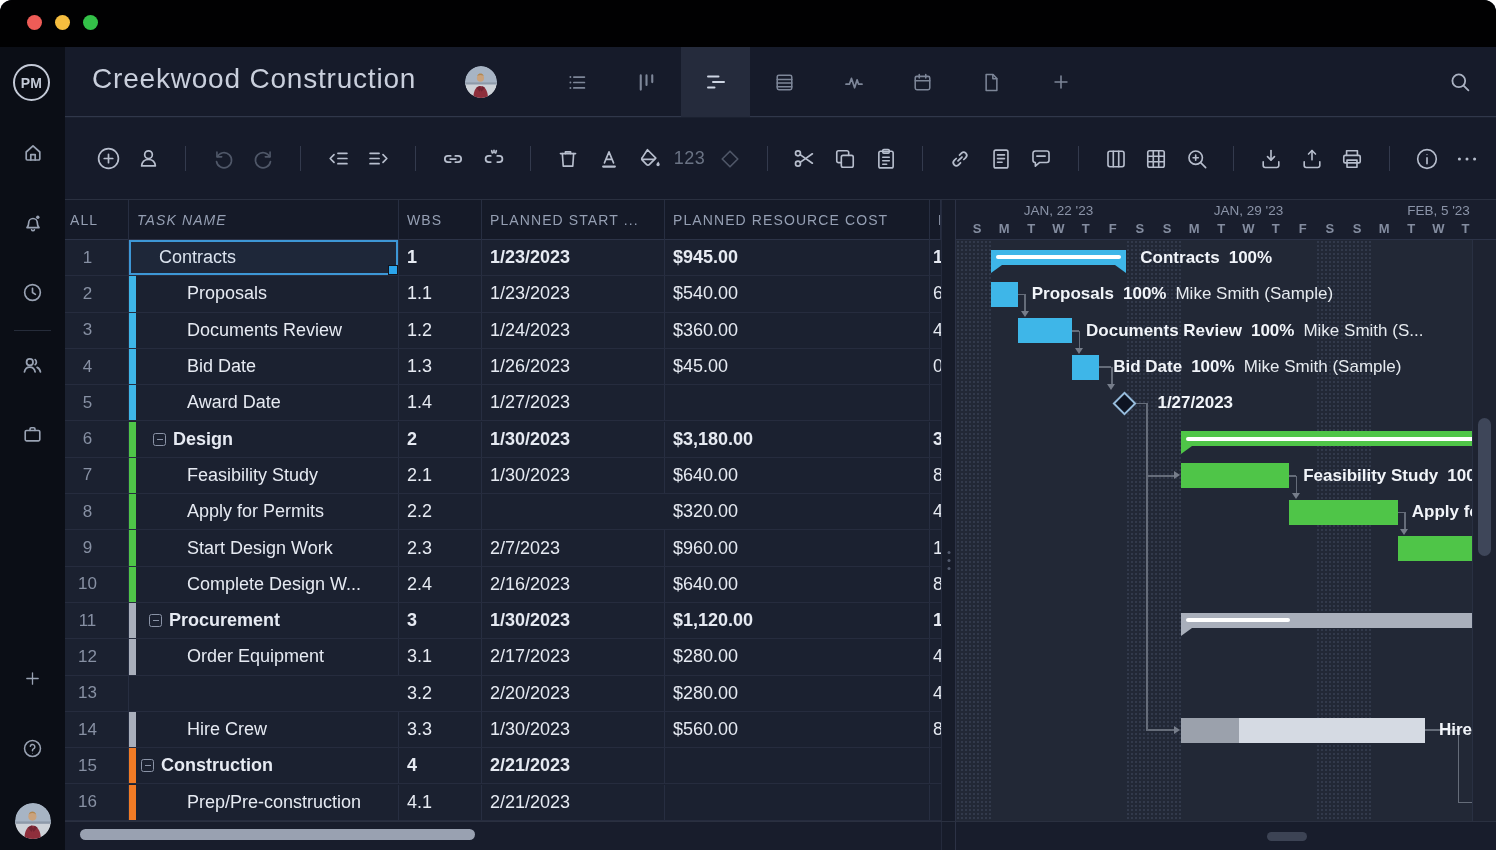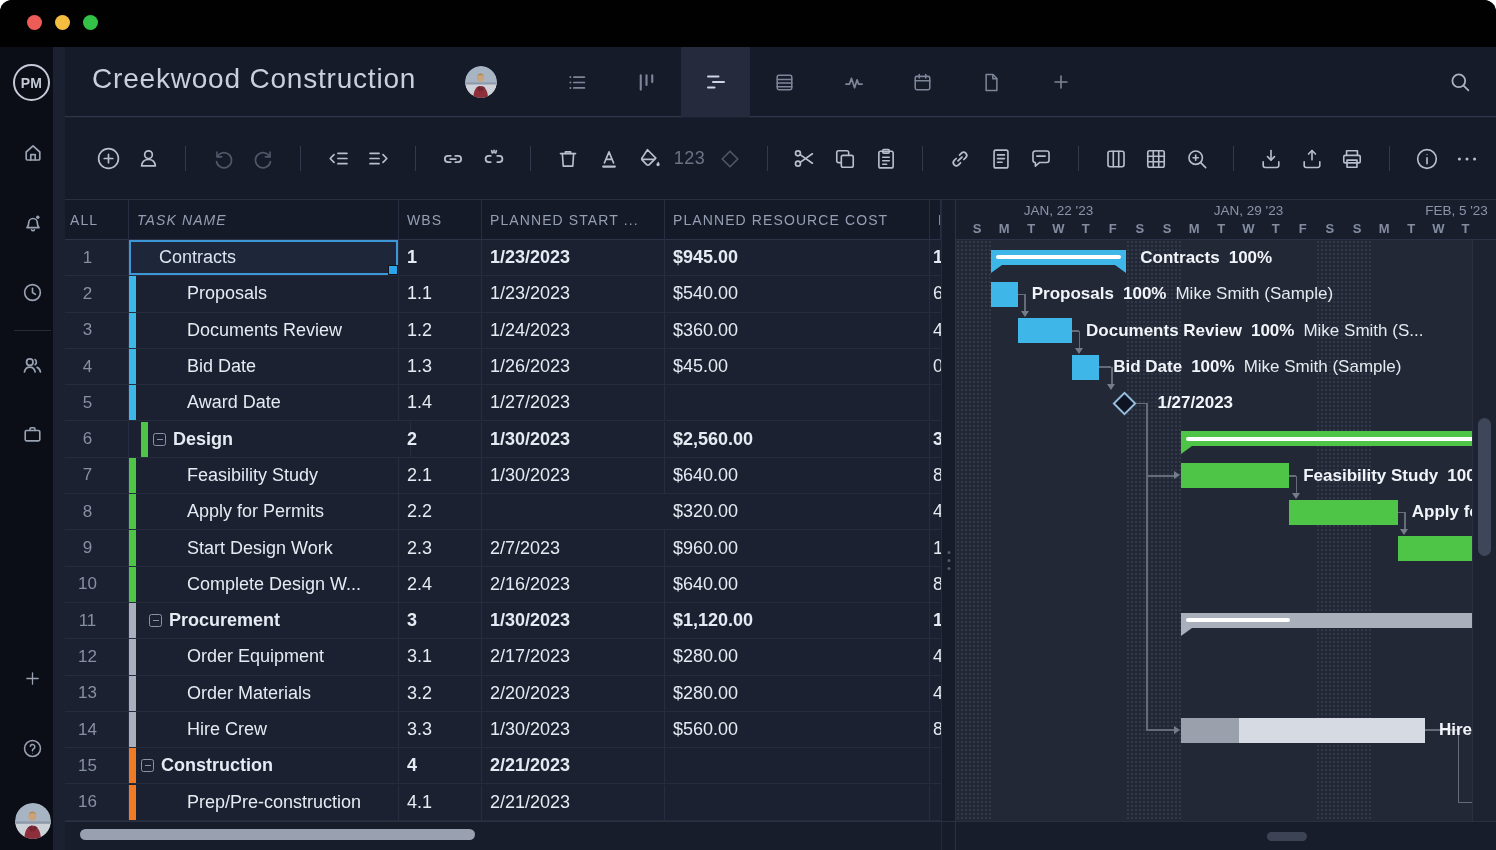--- a/index.html
+++ b/index.html
@@ -7,21 +7,21 @@
   body { font-family:"Liberation Sans", sans-serif; }
   .window { position:relative; width:1496px; height:850px; overflow:hidden;
             border-radius:12px 12px 0 0; background:#1b2130; }
   
   .titlebar { position:absolute; left:0; top:0; width:1496px; height:47px; background:#010102; }
   .traffic { position:absolute; top:15px; width:15px; height:15px; border-radius:50%; }
   .t-close { left:27px; background:#ee5c57; }
   .t-min   { left:55px; background:#f5bd3f; }
   .t-zoom  { left:83px; background:#33c148; }
   
-  .sidebar { position:absolute; left:0; top:47px; width:53px; height:803px; background:#0b0e16; }
+  .sidebar { position:absolute; left:0; top:47px; width:65px; height:803px; background:#0b0e16; }
   .sb-logo { position:absolute; left:13px; top:17px; width:37px; height:37px; border-radius:50%;
              border:2.5px solid #c3c9d6; color:#c3c9d6; display:flex; align-items:center; justify-content:center;
              font-size:14px; font-weight:bold; letter-spacing:0.3px; }
   .sb-icon { position:absolute; left:0; width:65px; height:44px; display:flex; align-items:center; justify-content:center; color:#99a2b3; }
   .sb-div  { position:absolute; left:14px; width:37px; height:1px; background:#262c3a; }
   .sb-avatar { position:absolute; left:15px; width:36px; height:36px; border-radius:50%; overflow:hidden; }
   
   .header { position:absolute; left:65px; top:47px; width:1431px; height:70px; background:#161b2a; border-bottom:1px solid #30374a; }
   .hdr-title { position:absolute; left:27px; top:16px; font-size:28px; font-weight:500; color:#c9cfdc; letter-spacing:0.8px; }
   .hdr-avatar { position:absolute; left:400px; top:19px; width:32px; height:32px; border-radius:50%; overflow:hidden; }
@@ -582,30 +582,30 @@
                 <span class="">Award Date</span>
               </span>
             </div>
             <div class="g-cell" style="left:334px;width:83px">1.4</div>
             <div class="g-cell" style="left:417px;width:183px">1/27/2023</div>
             <div class="g-cell" style="left:600px;width:265px"></div>
             <div class="g-cell" style="left:865px;width:11px;border-right:none;padding-left:3px"></div>
           </div>
           <div class="g-row" style="top: 221.5px;">
             <div class="g-cell" style="left:0;width:64px;justify-content:center;padding-left:0;padding-right:18px;color:#8790a3;font-size:17px">6</div>
-            <div class="g-cell" style="left:76px;width:270px;padding-left:0;position:absolute">
+            <div class="g-cell" style="left:64px;width:270px;padding-left:12px;position:absolute">
               <span class="rowbar" style="background:#4fc548"></span>
               <span style="display:flex;align-items:center;margin-left:12px">
                 <span class="collapse"></span>
                 <span class="bold">Design</span>
               </span>
             </div>
             <div class="g-cell bold" style="left:334px;width:83px">2</div>
             <div class="g-cell bold" style="left:417px;width:183px">1/30/2023</div>
-            <div class="g-cell bold" style="left:600px;width:265px">$2,560.00</div>
+            <div class="g-cell bold" style="left:600px;width:265px">$3,180.00</div>
             <div class="g-cell bold" style="left:865px;width:11px;border-right:none;padding-left:3px">3</div>
           </div>
           <div class="g-row" style="top: 257.8px;">
             <div class="g-cell" style="left:0;width:64px;justify-content:center;padding-left:0;padding-right:18px;color:#8790a3;font-size:17px">7</div>
             <div class="g-cell" style="left:64px;width:270px;padding-left:0;position:absolute">
               <span class="rowbar" style="background:#4fc548"></span>
               <span style="display:flex;align-items:center;margin-left:58px">
                 <span class="">Feasibility Study</span>
               </span>
             </div>
@@ -674,26 +674,20 @@
                 <span class="">Order Equipment</span>
               </span>
             </div>
             <div class="g-cell" style="left:334px;width:83px">3.1</div>
             <div class="g-cell" style="left:417px;width:183px">2/17/2023</div>
             <div class="g-cell" style="left:600px;width:265px">$280.00</div>
             <div class="g-cell" style="left:865px;width:11px;border-right:none;padding-left:3px">4</div>
           </div>
           <div class="g-row" style="top: 475.6px;">
             <div class="g-cell" style="left:0;width:64px;justify-content:center;padding-left:0;padding-right:18px;color:#8790a3;font-size:17px">13</div>
-            <div class="g-cell" style="left:64px;width:270px;padding-left:0;position:absolute">
-              <span class="rowbar" style="background:#a9afbb"></span>
-              <span style="display:flex;align-items:center;margin-left:58px">
-                <span class="">Order Materials</span>
-              </span>
-            </div>
             <div class="g-cell" style="left:334px;width:83px">3.2</div>
             <div class="g-cell" style="left:417px;width:183px">2/20/2023</div>
             <div class="g-cell" style="left:600px;width:265px">$280.00</div>
             <div class="g-cell" style="left:865px;width:11px;border-right:none;padding-left:3px">4</div>
           </div>
           <div class="g-row" style="top: 511.9px;">
             <div class="g-cell" style="left:0;width:64px;justify-content:center;padding-left:0;padding-right:18px;color:#8790a3;font-size:17px">14</div>
             <div class="g-cell" style="left:64px;width:270px;padding-left:0;position:absolute">
               <span class="rowbar" style="background:#a9afbb"></span>
               <span style="display:flex;align-items:center;margin-left:58px">
@@ -738,21 +732,21 @@
       <div class="dots">
           <i></i>
           <i></i>
           <i></i>
         </div>
     </div>
     <div class="gantt">
       <div class="gt-head">
           <div class="gt-week" style="left: 102.49px;">JAN, 22 '23</div>
           <div class="gt-week" style="left: 292.47px;">JAN, 29 '23</div>
-          <div class="gt-week" style="left: 482.45px; margin-left: 18px;">FEB, 5 '23</div>
+          <div class="gt-week" style="left: 482.45px;">FEB, 5 '23</div>
           <div class="gt-day" style="left: 21.07px;">S</div>
           <div class="gt-day" style="left: 48.21px;">M</div>
           <div class="gt-day" style="left: 75.35px;">T</div>
           <div class="gt-day" style="left: 102.49px;">W</div>
           <div class="gt-day" style="left: 129.63px;">T</div>
           <div class="gt-day" style="left: 156.77px;">F</div>
           <div class="gt-day" style="left: 183.91px;">S</div>
           <div class="gt-day" style="left: 211.05px;">S</div>
           <div class="gt-day" style="left: 238.19px;">M</div>
           <div class="gt-day" style="left: 265.33px;">T</div>

